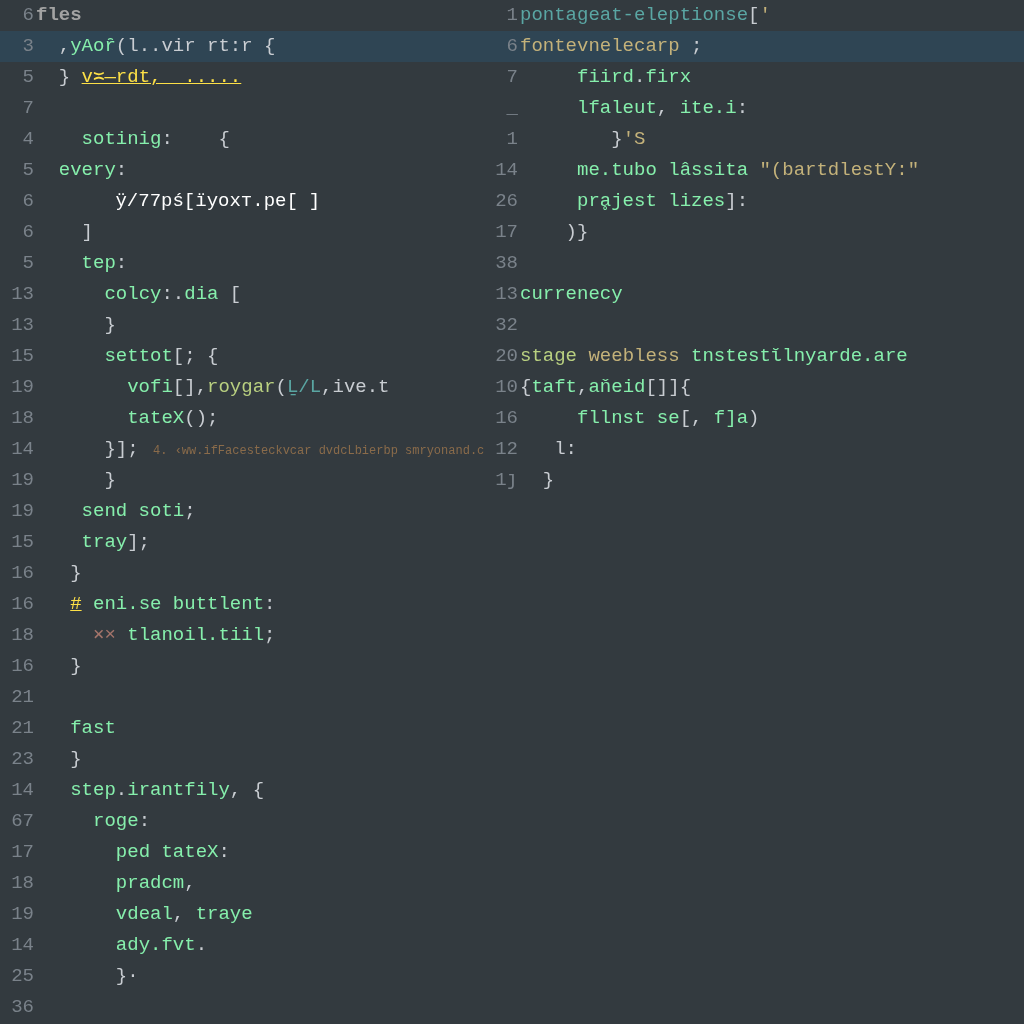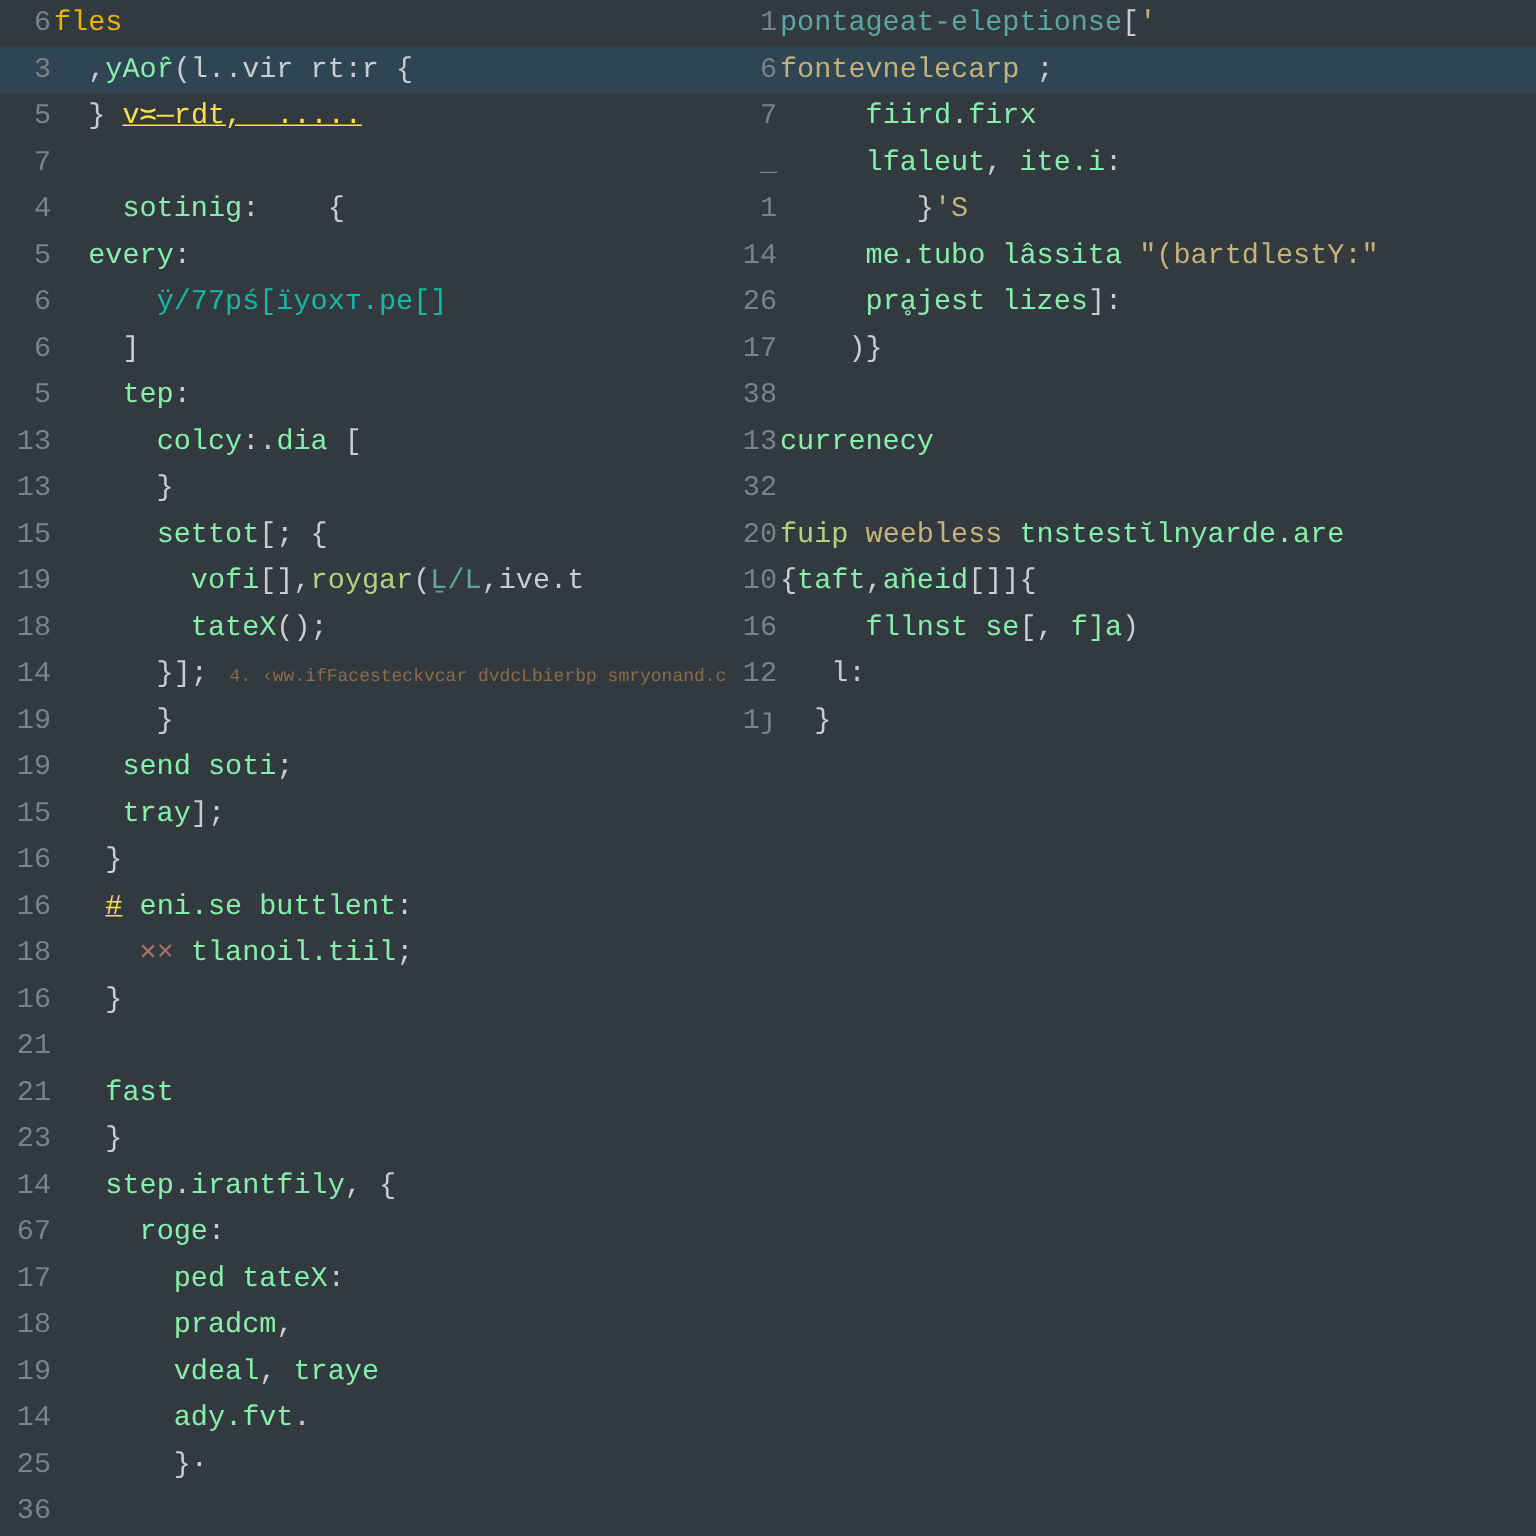--- a/index.html
+++ b/index.html
@@ -36,24 +36,24 @@
 }
 .ln { height: 31px; white-space: pre; }
 .hl-line {
   position: absolute;
   left: 0; right: 0;
   height: 31px;
   background: #2f4554;
   z-index: 0;
 }
 .gutter, .code { z-index: 1; }
-.tok-key   { color: #eab308; }
+.tok-key   { color: #a3a3a3; font-weight: bold; }
 .tok-prop  { color: #86efac; }
 .tok-punc  { color: #c9cdd2; }
-.tok-str   { color: #14b8a6; }
+.tok-str   { color: #ffffff; margin-left: 11px; }
 .tok-str2  { color: #c4b27a; }
 .tok-fn    { color: #b9d080; }
 .tok-type  { color: #5aa6a3; }
 .tok-comment { color: #8a6b4a; font-size: 12px; }
 .tok-bad   { color: #a4746a; }
 .tok-muted { color: #fde047; text-decoration: underline; }
 </style>
 </head>
 <body>
 
@@ -156,19 +156,19 @@
       <div class="ln"><span class="tok-str2">fontevnelecarp</span><span class="tok-punc"> ;</span></div>
       <div class="ln"><span class="tok-punc">     </span><span class="tok-prop">fiird</span><span class="tok-punc">.</span><span class="tok-prop">firx</span></div>
       <div class="ln"><span class="tok-punc">     </span><span class="tok-prop">lfaleut</span><span class="tok-punc">, </span><span class="tok-prop">ite.i</span><span class="tok-punc">:</span></div>
       <div class="ln"><span class="tok-punc">        }</span><span class="tok-str2">'S</span></div>
       <div class="ln"><span class="tok-punc">     </span><span class="tok-prop">me.tubo lâssita </span><span class="tok-str2">"(bartdlestY:"</span></div>
       <div class="ln"><span class="tok-punc">     </span><span class="tok-prop">prḁjest lizes</span><span class="tok-punc">]:</span></div>
       <div class="ln"><span class="tok-punc">    )}</span></div>
       <div class="ln"></div>
       <div class="ln"><span class="tok-prop">currenecy</span></div>
       <div class="ln"></div>
-      <div class="ln"><span class="tok-fn">fuip </span><span class="tok-str2">weebless </span><span class="tok-prop">tnstestῐlnyarde.are</span></div>
+      <div class="ln"><span class="tok-fn">stage </span><span class="tok-str2">weebless </span><span class="tok-prop">tnstestῐlnyarde.are</span></div>
       <div class="ln"><span class="tok-punc">{</span><span class="tok-prop">taft</span><span class="tok-punc">,</span><span class="tok-prop">aňeid</span><span class="tok-punc">[]]{</span></div>
       <div class="ln"><span class="tok-punc">     </span><span class="tok-prop">fllnst se</span><span class="tok-punc">[, </span><span class="tok-prop">f]a</span><span class="tok-punc">)</span></div>
       <div class="ln"><span class="tok-punc">   l:</span></div>
       <div class="ln"><span class="tok-punc">  }</span></div>
     </div>
 </div>
 
 </body></html>

